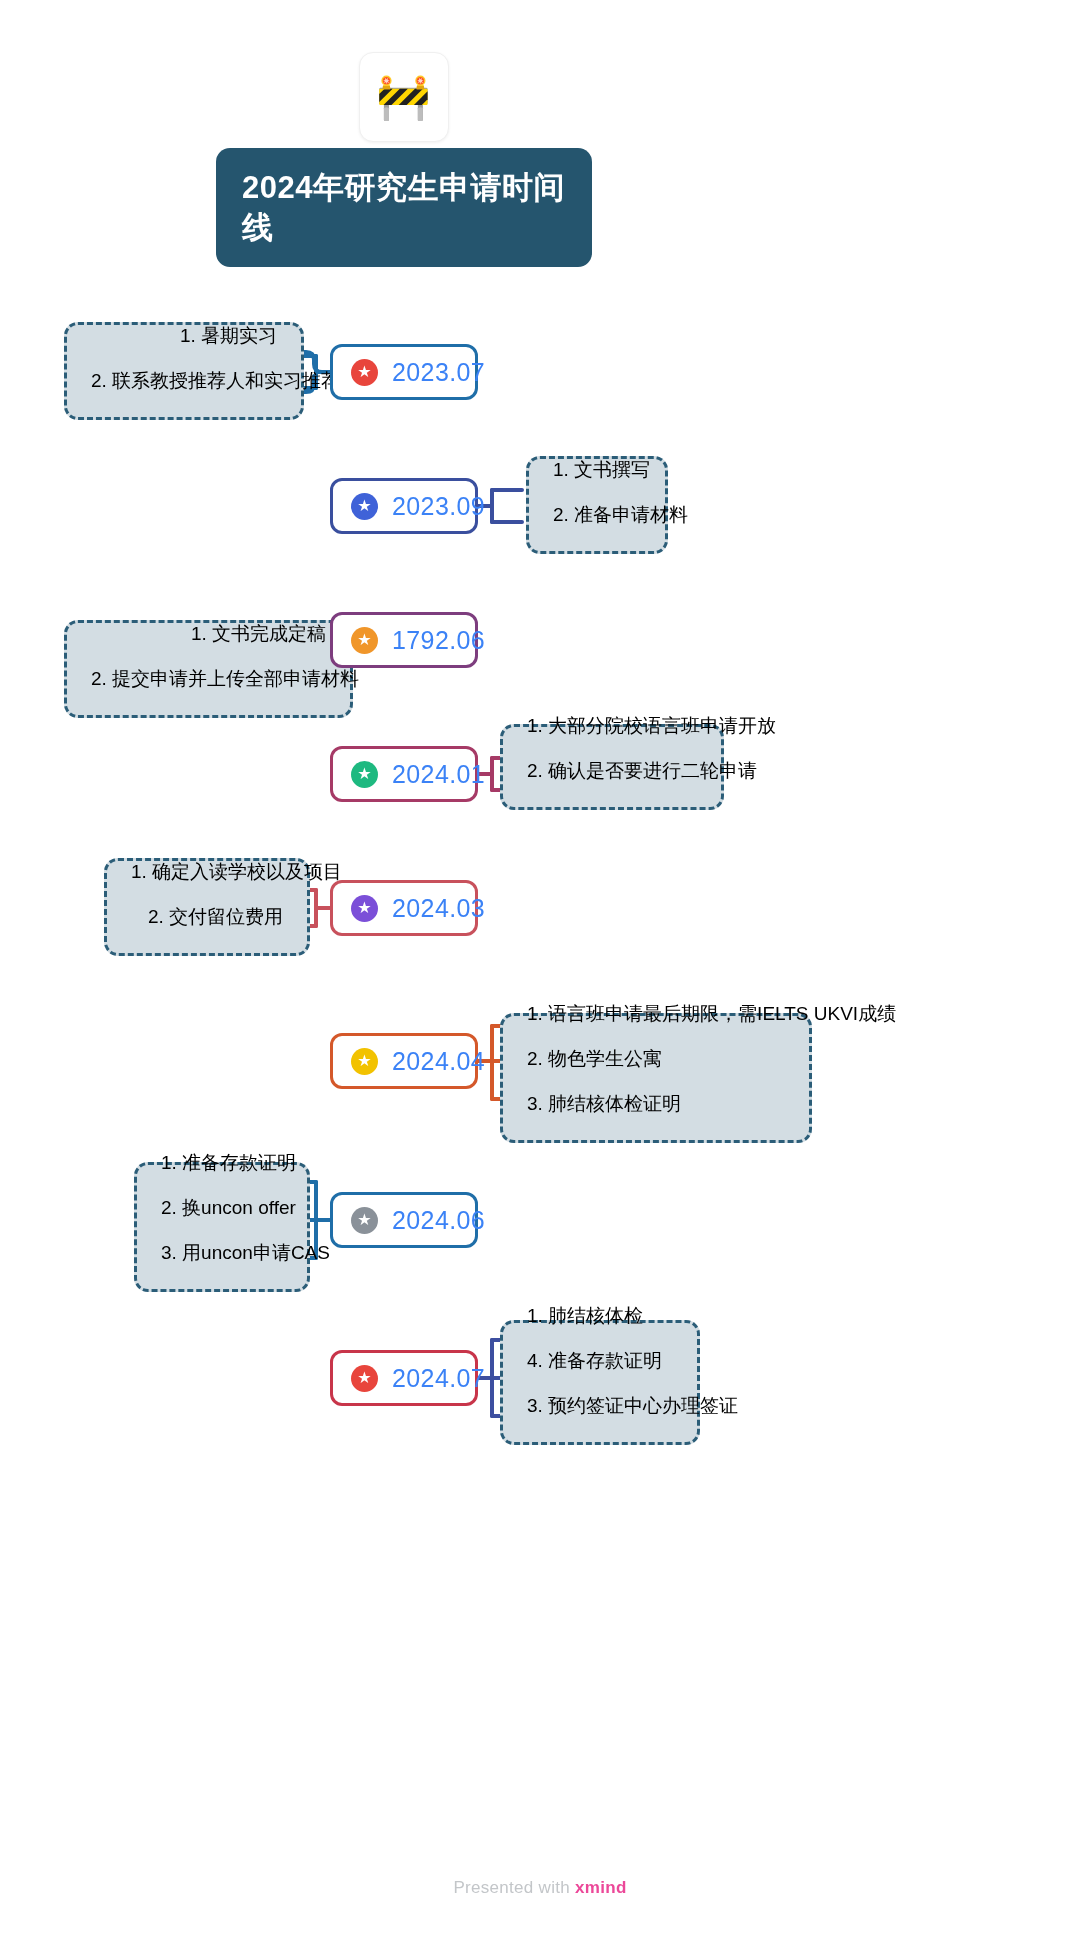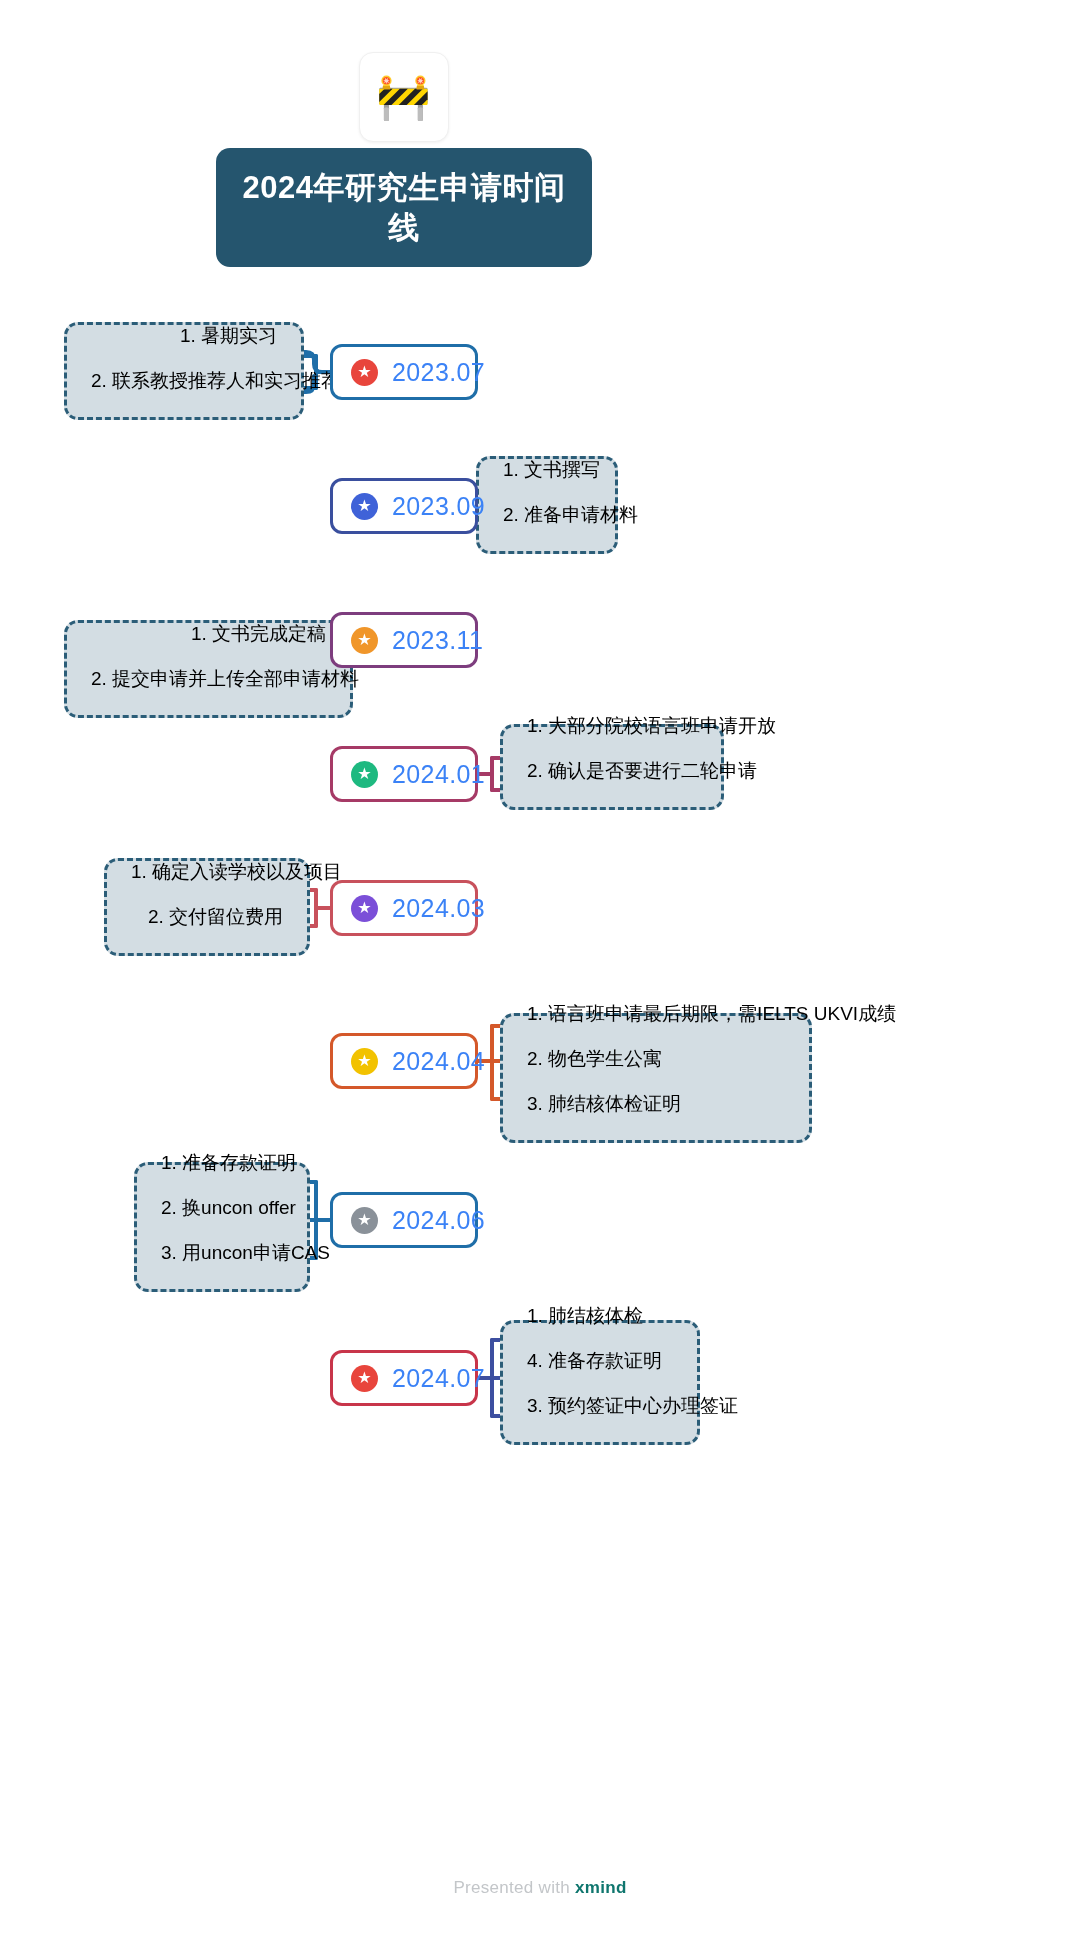--- a/index.html
+++ b/index.html
@@ -35,21 +35,20 @@
     background: #25556e;
     border-radius: 14px;
     display: flex; align-items: center; justify-content: center;
     padding: 6px 26px;
   }
   .central-topic .ct-text {
     color: #ffffff;
     font-size: 31px;
     font-weight: bold;
     line-height: 1.28;
-    text-align: center;
     letter-spacing: 0.5px;
   }
   
   #links { position: absolute; left: 0; top: 0; width: 1080px; height: 1940px; }
   
   .node {
     position: absolute;
     height: 56px;
     background: #ffffff;
     border: 3px solid #1f6ea8;
@@ -95,21 +94,21 @@
   
   .footer {
     position: absolute;
     left: 0; top: 1878px;
     width: 1080px;
     text-align: center;
     font-size: 17px;
     color: #c3c6c9;
     letter-spacing: 0.3px;
   }
-  .footer b { color: #0f766e; font-weight: bold; }
+  .footer b { color: #ec4899; font-weight: bold; }
 </style>
 </head>
 <body>
 
 <div id="canvas">
 
   <div class="topic-icon-card">
     <span>🚧</span>
   </div>
 
@@ -220,21 +219,21 @@
     <span class="nlabel">2023.07</span>
   </div>
 
   <div class="node" style="left:330px; top:478px; width:148px; border-color:#3a4f9e;">
     <span class="badge" style="background:#3f62d8;">★</span>
     <span class="nlabel">2023.09</span>
   </div>
 
   <div class="node" style="left:330px; top:612px; width:148px; border-color:#7d3d7e;">
     <span class="badge" style="background:#f0962a;">★</span>
-    <span class="nlabel">2023.11</span>
+    <span class="nlabel">1792.06</span>
   </div>
 
   <div class="node" style="left:330px; top:746px; width:148px; border-color:#a63a66;">
     <span class="badge" style="background:#1eb980;">★</span>
     <span class="nlabel">2024.01</span>
   </div>
 
   <div class="node" style="left:330px; top:880px; width:148px; border-color:#c8515c;">
     <span class="badge" style="background:#7b4fd8;">★</span>
     <span class="nlabel">2024.03</span>
@@ -253,21 +252,21 @@
   <div class="node" style="left:330px; top:1350px; width:148px; border-color:#c8354a;">
     <span class="badge" style="background:#e8453c;">★</span>
     <span class="nlabel">2024.07</span>
   </div>
 
   <div class="detail align-right" style="left:64px; top:322px; width:240px; height:98px;">
     <div class="ditem">1. 暑期实习</div>
     <div class="ditem">2. 联系教授推荐人和实习推荐人</div>
   </div>
 
-  <div class="detail align-left" style="left:476px; top:456px; width:142px; height:98px;">
+  <div class="detail align-left" style="left:526px; top:456px; width:142px; height:98px;">
     <div class="ditem">1. 文书撰写</div>
     <div class="ditem">2. 准备申请材料</div>
   </div>
 
   <div class="detail align-right" style="left:64px; top:620px; width:289px; height:98px;">
     <div class="ditem">1. 文书完成定稿</div>
     <div class="ditem">2. 提交申请并上传全部申请材料</div>
   </div>
 
   <div class="detail align-left" style="left:500px; top:724px; width:224px; height:86px;">

